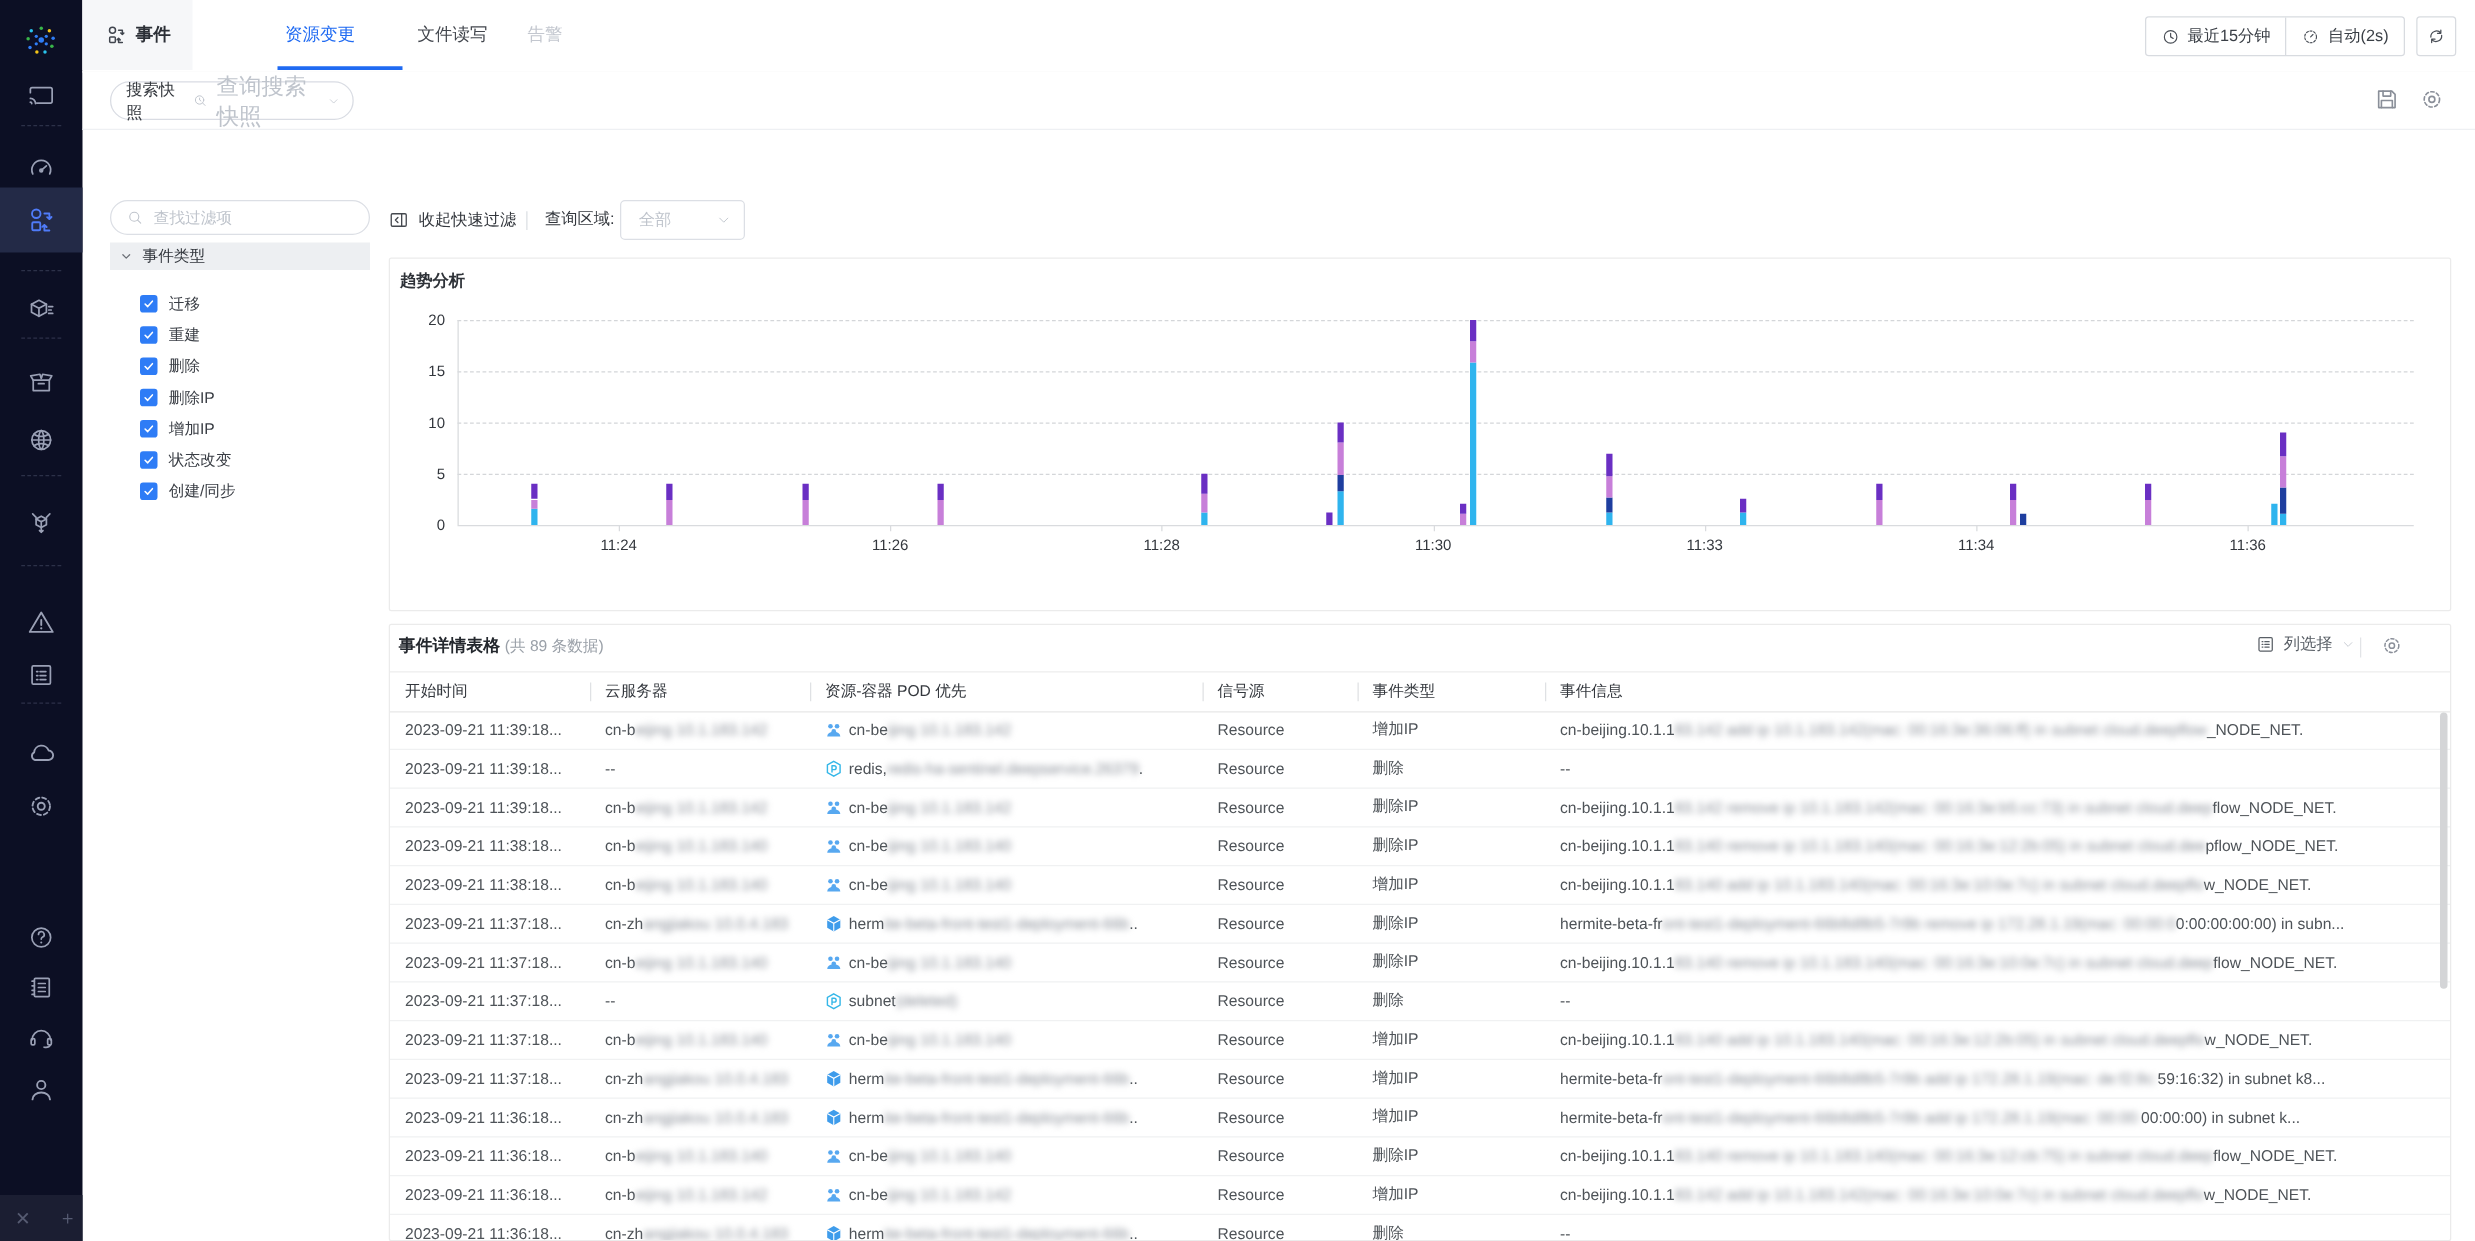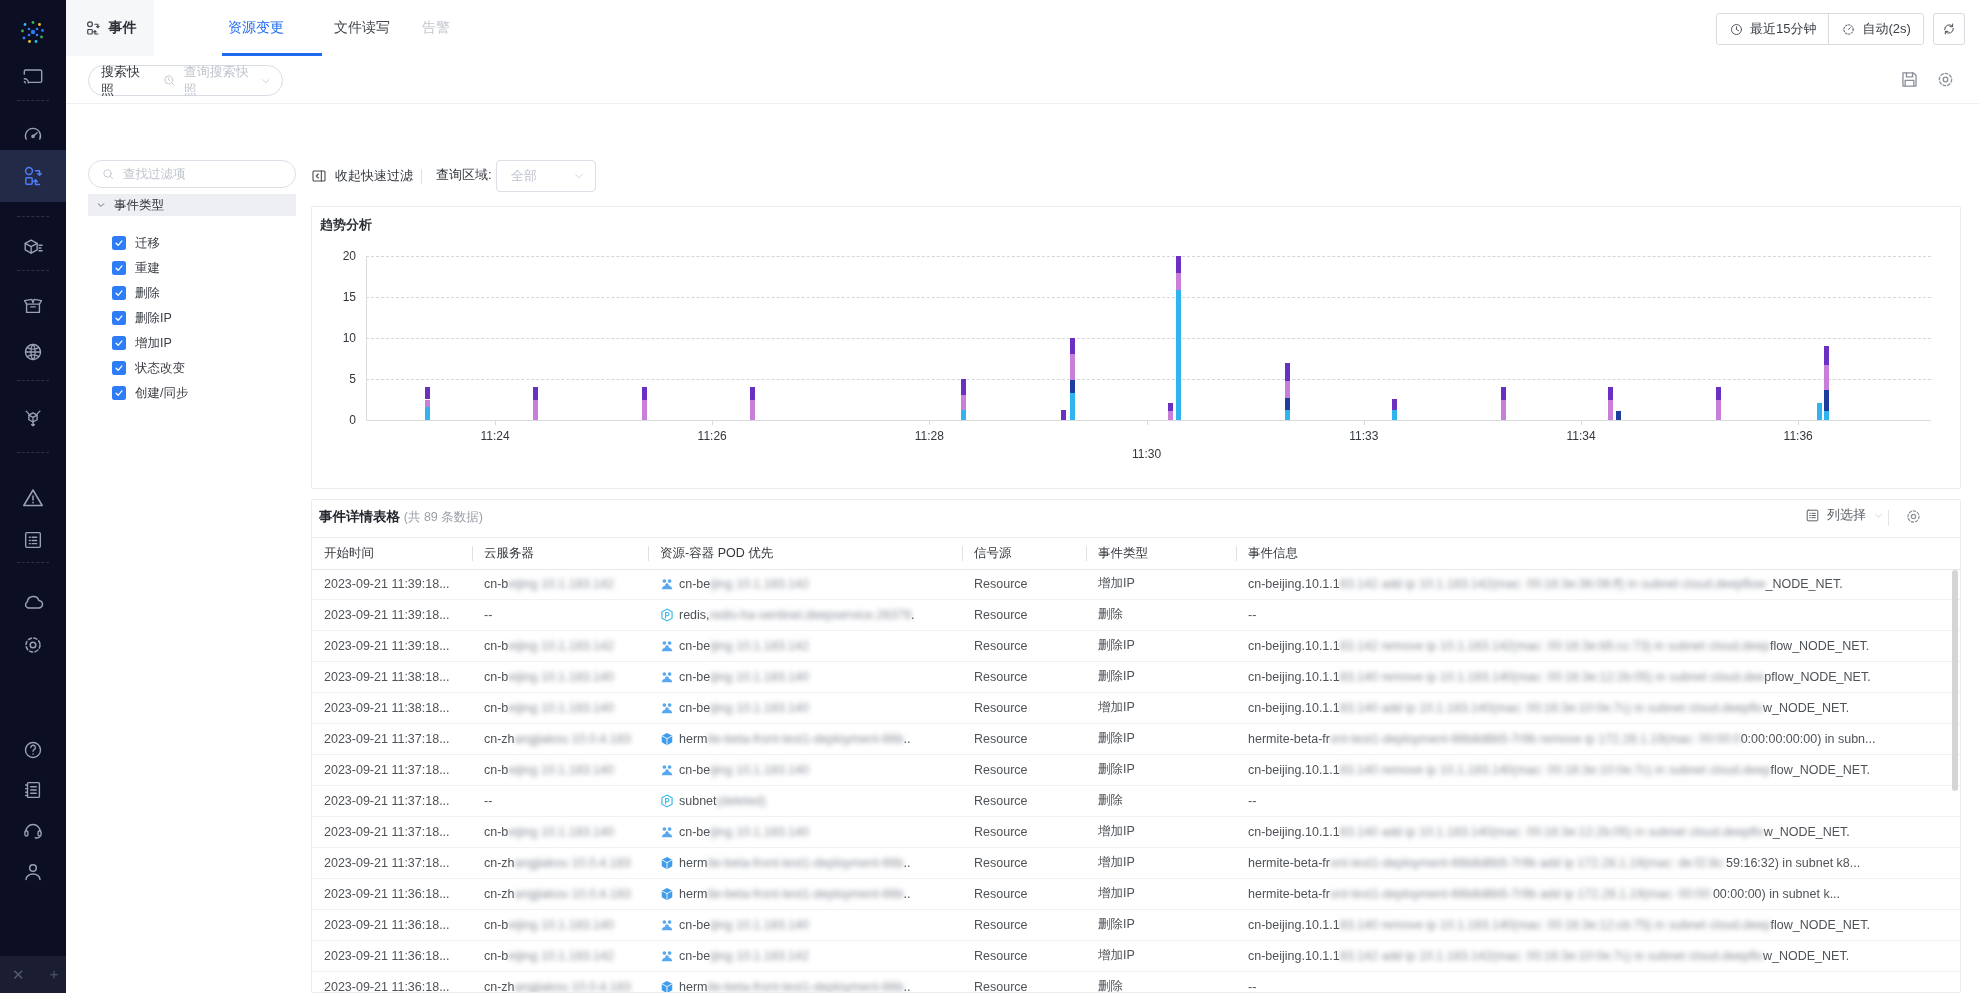--- a/index.html
+++ b/index.html
@@ -28,21 +28,21 @@
   .btn-group .bg-item{display:flex;align-items:center;gap:6px;padding:0 12px;height:30px;font-size:13px;color:#3a3f46;cursor:pointer;box-sizing:border-box;}
   .bg-sep{width:1px;height:30px;background:#d8dbe0;}
   .sq-btn{top:13px;width:30px;height:30px;border:1px solid #d8dbe0;border-radius:3px;display:flex;align-items:center;justify-content:center;cursor:pointer;background:#fff;}
   .hdr-ic{stroke:#4a4f57;fill:none;stroke-width:1.5;stroke-linecap:round;stroke-linejoin:round;}
   .row2{left:66px;top:57px;width:1914px;height:46px;background:#fff;border-bottom:1px solid #eef0f3;}
   .row3{left:66px;top:103px;width:1914px;height:46px;background:#fff;border-bottom:1px solid #eef0f3;}
   .pill{border:1px solid #d9dce3;border-radius:16px;background:#fff;display:flex;align-items:center;box-sizing:border-box;}
   .ghost-ic{stroke:#bfc4cc;fill:none;stroke-width:1.5;stroke-linecap:round;stroke-linejoin:round;}
   .dark-ic{stroke:#555a61;fill:none;stroke-width:1.6;stroke-linecap:round;stroke-linejoin:round;}
   .gray-ic{stroke:#8a8f99;fill:none;stroke-width:1.5;stroke-linecap:round;stroke-linejoin:round;}
-  .placeholder{color:#bfc4cc;font-size:13px;}
+  .placeholder{color:#bfc4cc;font-size:18px;}
   
   .f-search{left:88px;top:160px;width:208px;height:28px;border:1px solid #dcdfe5;border-radius:14px;display:flex;align-items:center;gap:8px;padding-left:12px;box-sizing:border-box;}
   .f-group{left:88px;top:194px;width:208px;height:22px;background:#edeff2;display:flex;align-items:center;gap:8px;padding-left:8px;box-sizing:border-box;font-size:12.5px;color:#2f333a;cursor:pointer;}
   .f-item{left:112px;height:18px;display:flex;align-items:center;gap:9px;cursor:pointer;}
   .f-box{width:14px;height:14px;background:#2e7cf6;border-radius:2.5px;display:flex;align-items:center;justify-content:center;}
   .f-label{font-size:12.5px;color:#3a3e45;}
   
   .qb-collapse{left:311px;top:163px;height:26px;display:flex;align-items:center;gap:8px;cursor:pointer;font-size:13px;color:#33373d;}
   .qb-sep{left:421px;top:169px;width:1px;height:15px;background:#dcdfe4;}
   .qb-label{left:436px;top:166px;font-size:13px;color:#33373d;}
@@ -385,21 +385,21 @@
         <div class="abs ytick" style="left: 10px; top: 42px;">20</div>
         <div class="abs axis-line" style="left: 54px; top: 49px; width: 1px; height: 164px;"></div>
         <div class="abs axis-line" style="left: 54px; top: 213px; width: 1565px; height: 1px;"></div>
         <div class="abs axis-line" style="left: 183px; top: 213px; width: 1px; height: 5px;"></div>
         <div class="abs xtick" style="left: 153px; top: 222px;">11:24</div>
         <div class="abs axis-line" style="left: 400.2px; top: 213px; width: 1px; height: 5px;"></div>
         <div class="abs xtick" style="left: 370.2px; top: 222px;">11:26</div>
         <div class="abs axis-line" style="left: 617.4px; top: 213px; width: 1px; height: 5px;"></div>
         <div class="abs xtick" style="left: 587.4px; top: 222px;">11:28</div>
         <div class="abs axis-line" style="left: 834.6px; top: 213px; width: 1px; height: 5px;"></div>
-        <div class="abs xtick" style="left: 804.6px; top: 222px; margin-top: 18px;">11:30</div>
+        <div class="abs xtick" style="left: 804.6px; top: 222px;">11:30</div>
         <div class="abs axis-line" style="left: 1051.8px; top: 213px; width: 1px; height: 5px;"></div>
         <div class="abs xtick" style="left: 1021.8px; top: 222px;">11:33</div>
         <div class="abs axis-line" style="left: 1269px; top: 213px; width: 1px; height: 5px;"></div>
         <div class="abs xtick" style="left: 1239px; top: 222px;">11:34</div>
         <div class="abs axis-line" style="left: 1486.2px; top: 213px; width: 1px; height: 5px;"></div>
         <div class="abs xtick" style="left: 1456.2px; top: 222px;">11:36</div>
         <div class="abs" title="11:23:22" style="left: 112.582px; top: 180.2px; width: 5px; height: 32.8px;">
           <div class="bar-seg" style="bottom: 0px; height: 13.12px; background: rgb(47, 180, 238);"></div>
           <div class="bar-seg" style="bottom: 13.12px; height: 7.38px; background: rgb(199, 127, 217);"></div>
           <div class="bar-seg" style="bottom: 20.5px; height: 12.3px; background: rgb(106, 47, 195);"></div>

